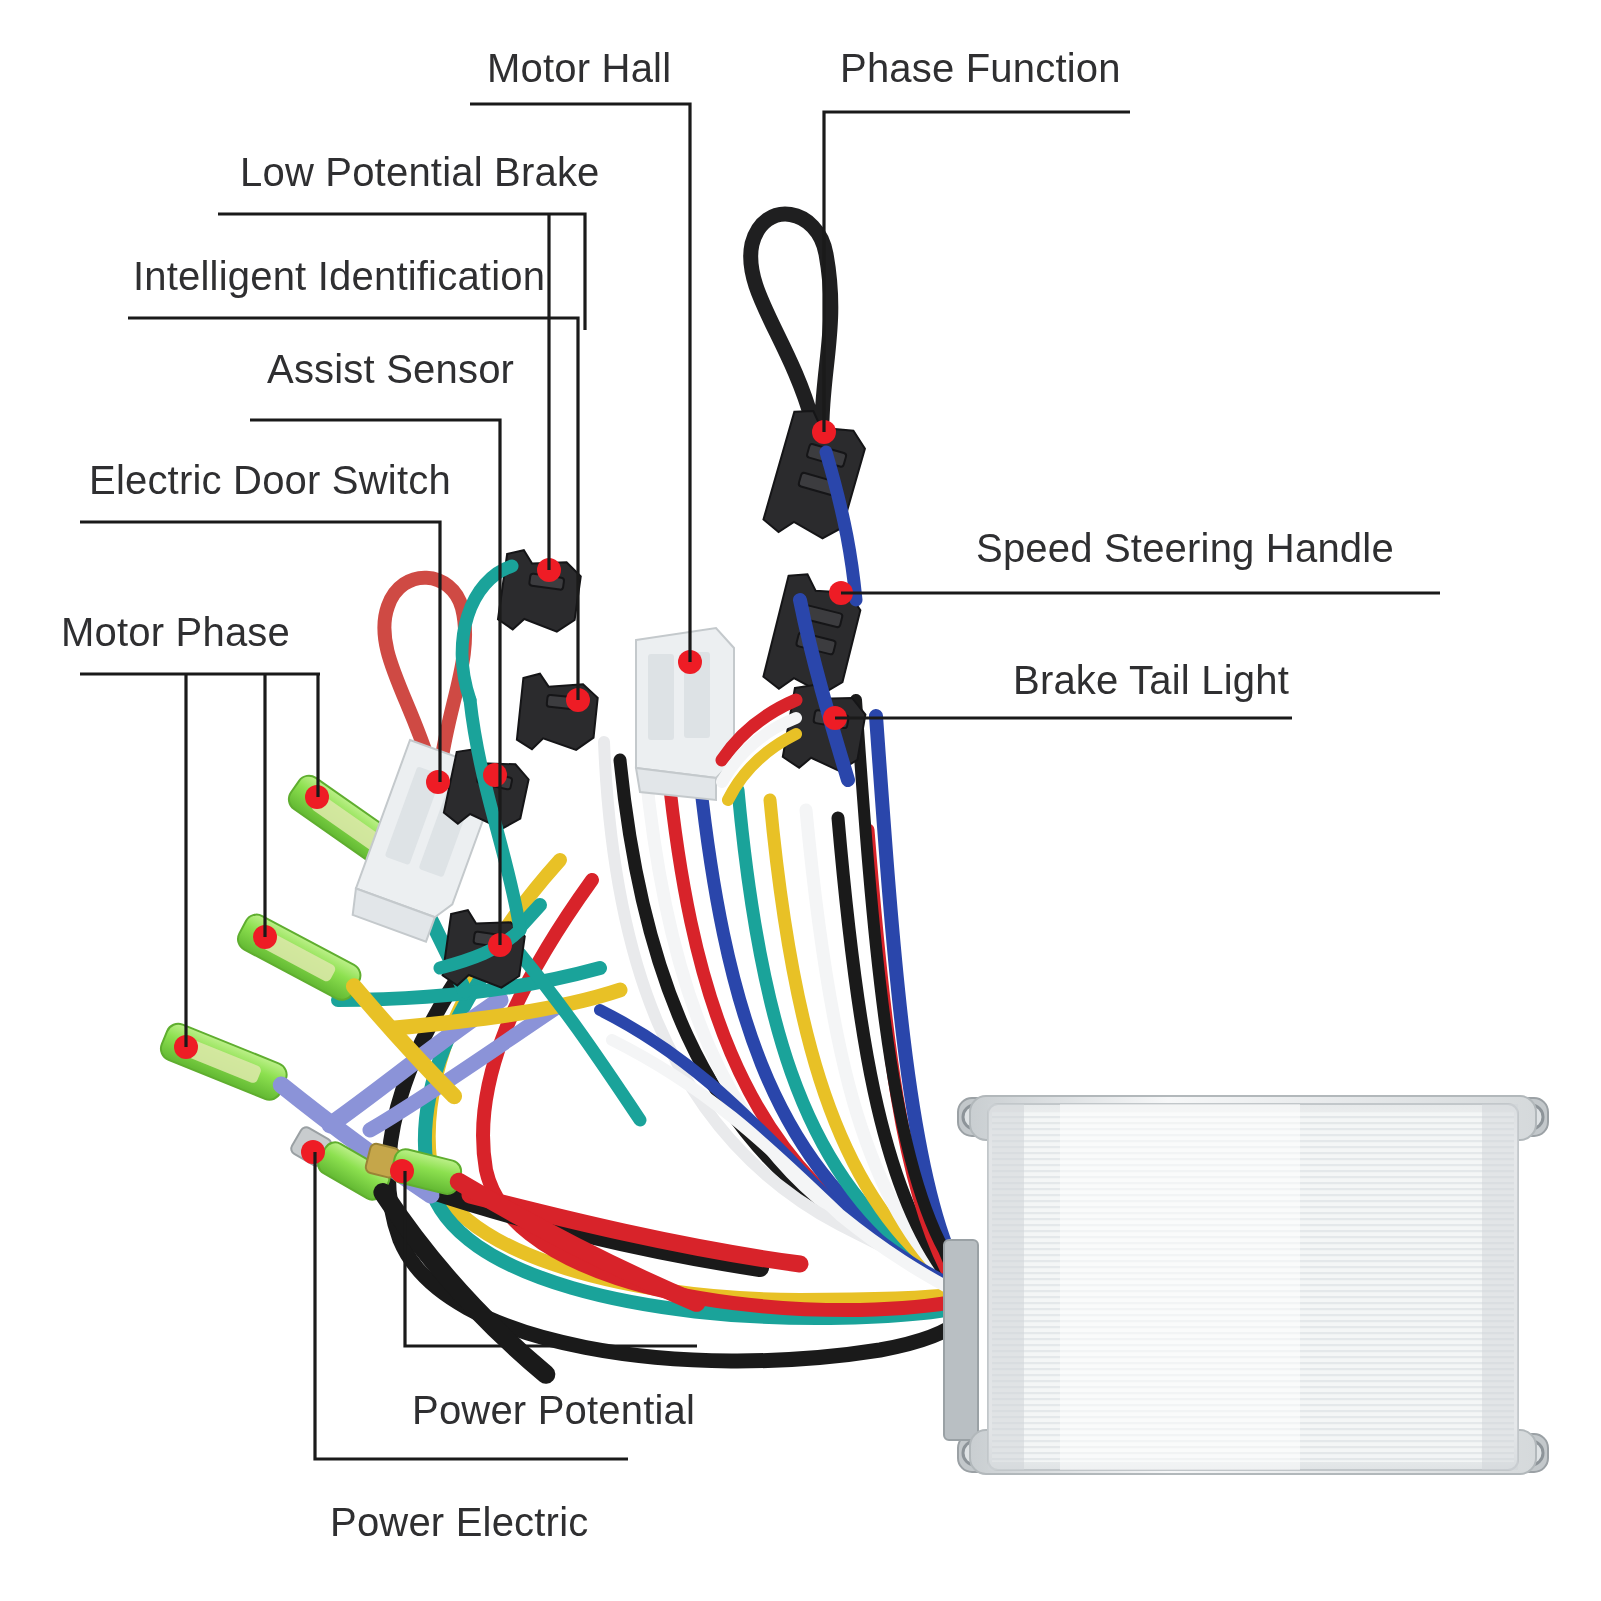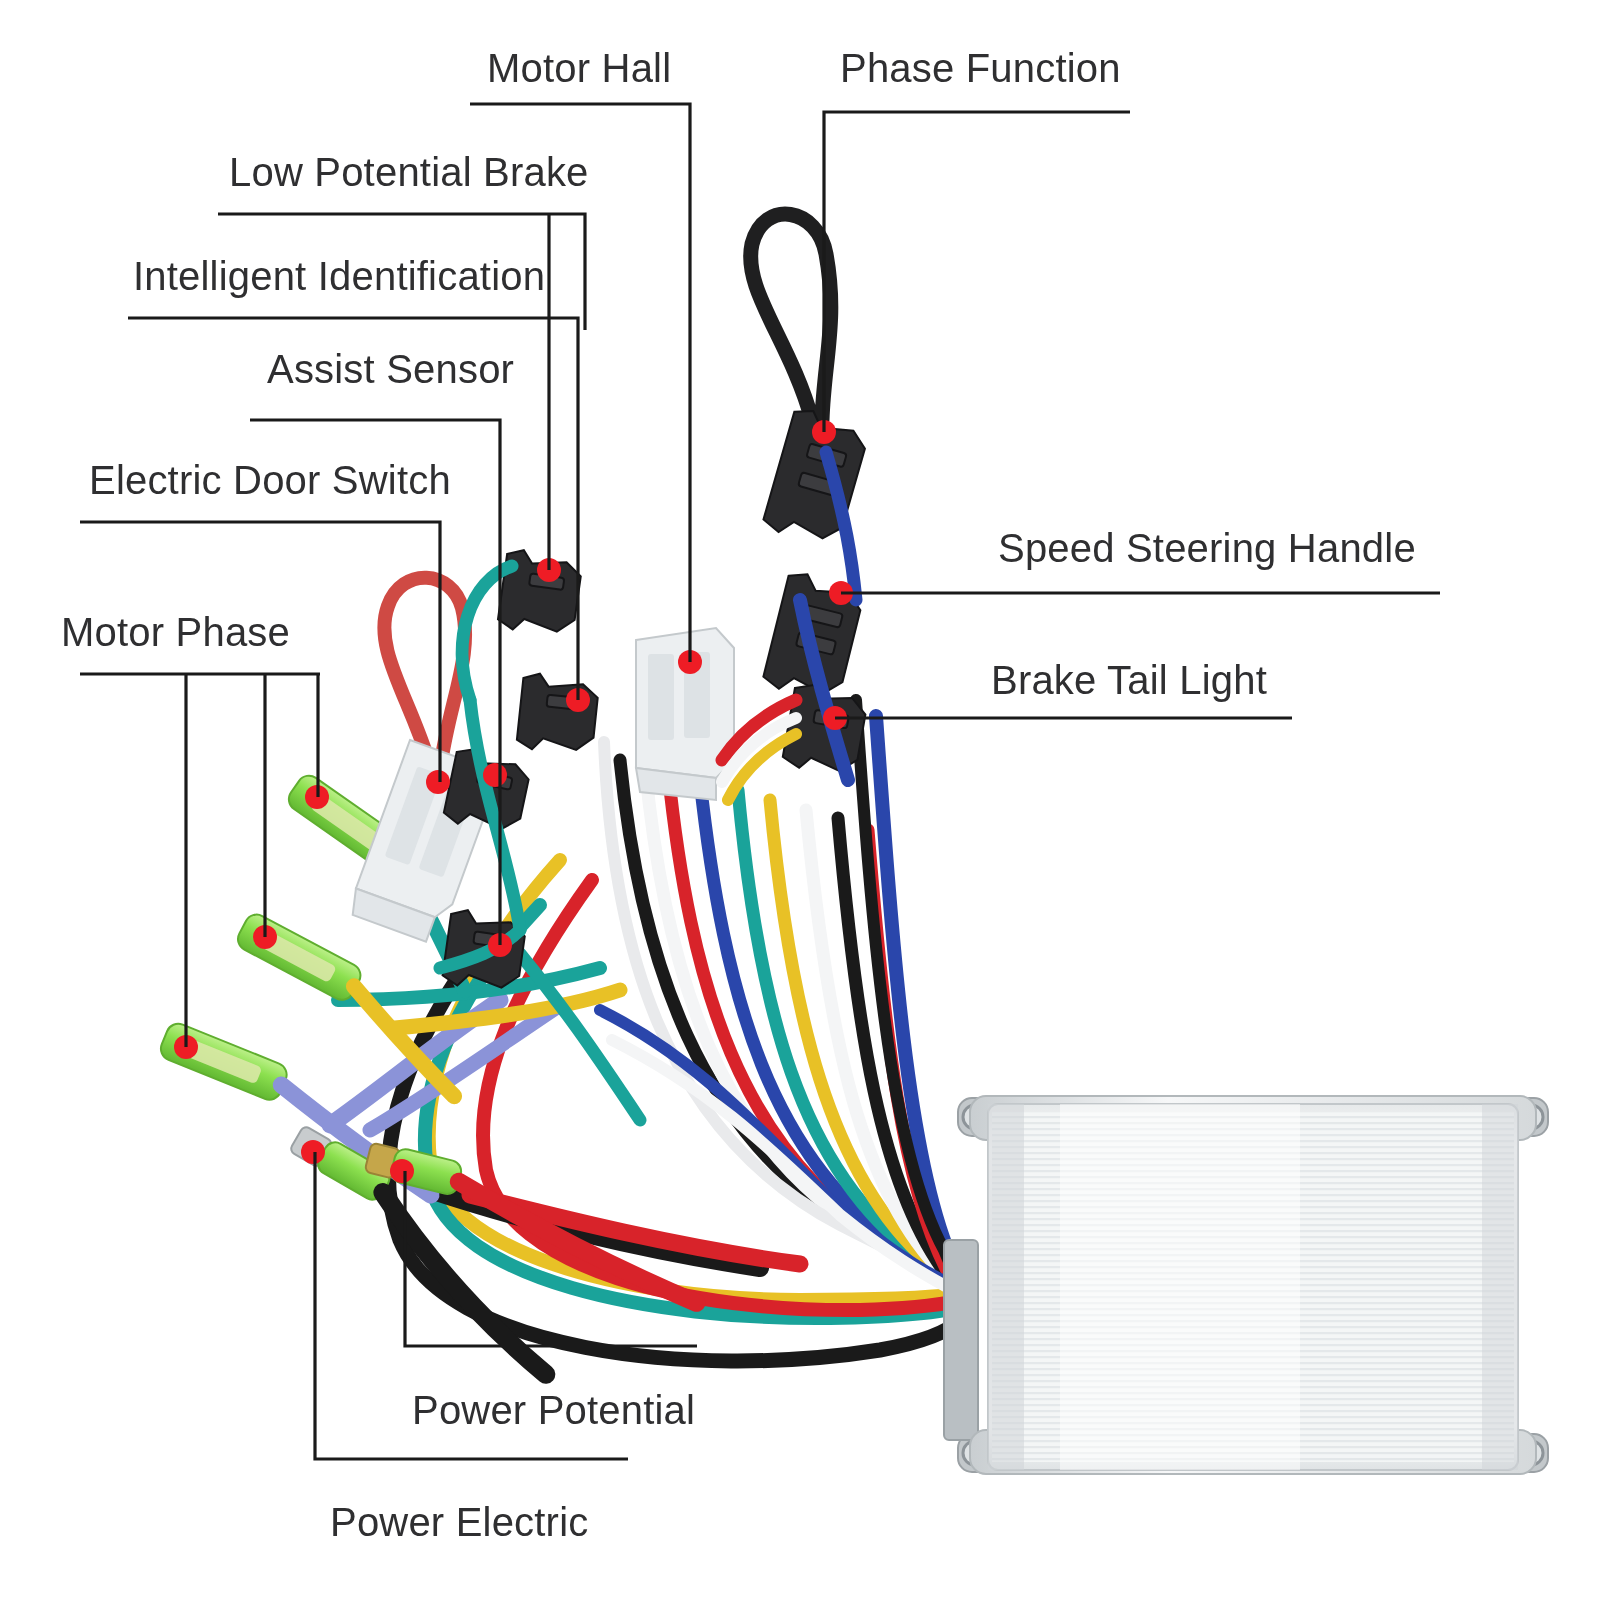--- a/index.html
+++ b/index.html
@@ -234,24 +234,24 @@
     <polyline points="265,674 265,937"></polyline>
     <polyline points="318,674 318,797"></polyline>
     <polyline points="405,1171 405,1346 697,1346"></polyline>
     <polyline points="315,1152 315,1459 628,1459"></polyline>
   </g>
 </svg>
 
 <div>
   <div class="lbl" style="left:487px;top:48px">Motor Hall</div>
   <div class="lbl" style="left:840px;top:48px">Phase Function</div>
-  <div class="lbl" style="left:229px;top:152px">Low Potential Brake</div>
+  <div class="lbl" style="left:240px;top:152px">Low Potential Brake</div>
   <div class="lbl" style="left:133px;top:256px">Intelligent Identification</div>
   <div class="lbl" style="left:267px;top:349px">Assist Sensor</div>
   <div class="lbl" style="left:89px;top:460px">Electric Door Switch</div>
-  <div class="lbl" style="left:998px;top:528px">Speed Steering Handle</div>
+  <div class="lbl" style="left:976px;top:528px">Speed Steering Handle</div>
   <div class="lbl" style="left:61px;top:612px">Motor Phase</div>
-  <div class="lbl" style="left:991px;top:660px">Brake Tail Light</div>
+  <div class="lbl" style="left:1013px;top:660px">Brake Tail Light</div>
   <div class="lbl" style="left:412px;top:1390px">Power Potential</div>
   <div class="lbl" style="left:330px;top:1502px">Power Electric</div>
 </div>
 
 </div>
 
 </body></html>

